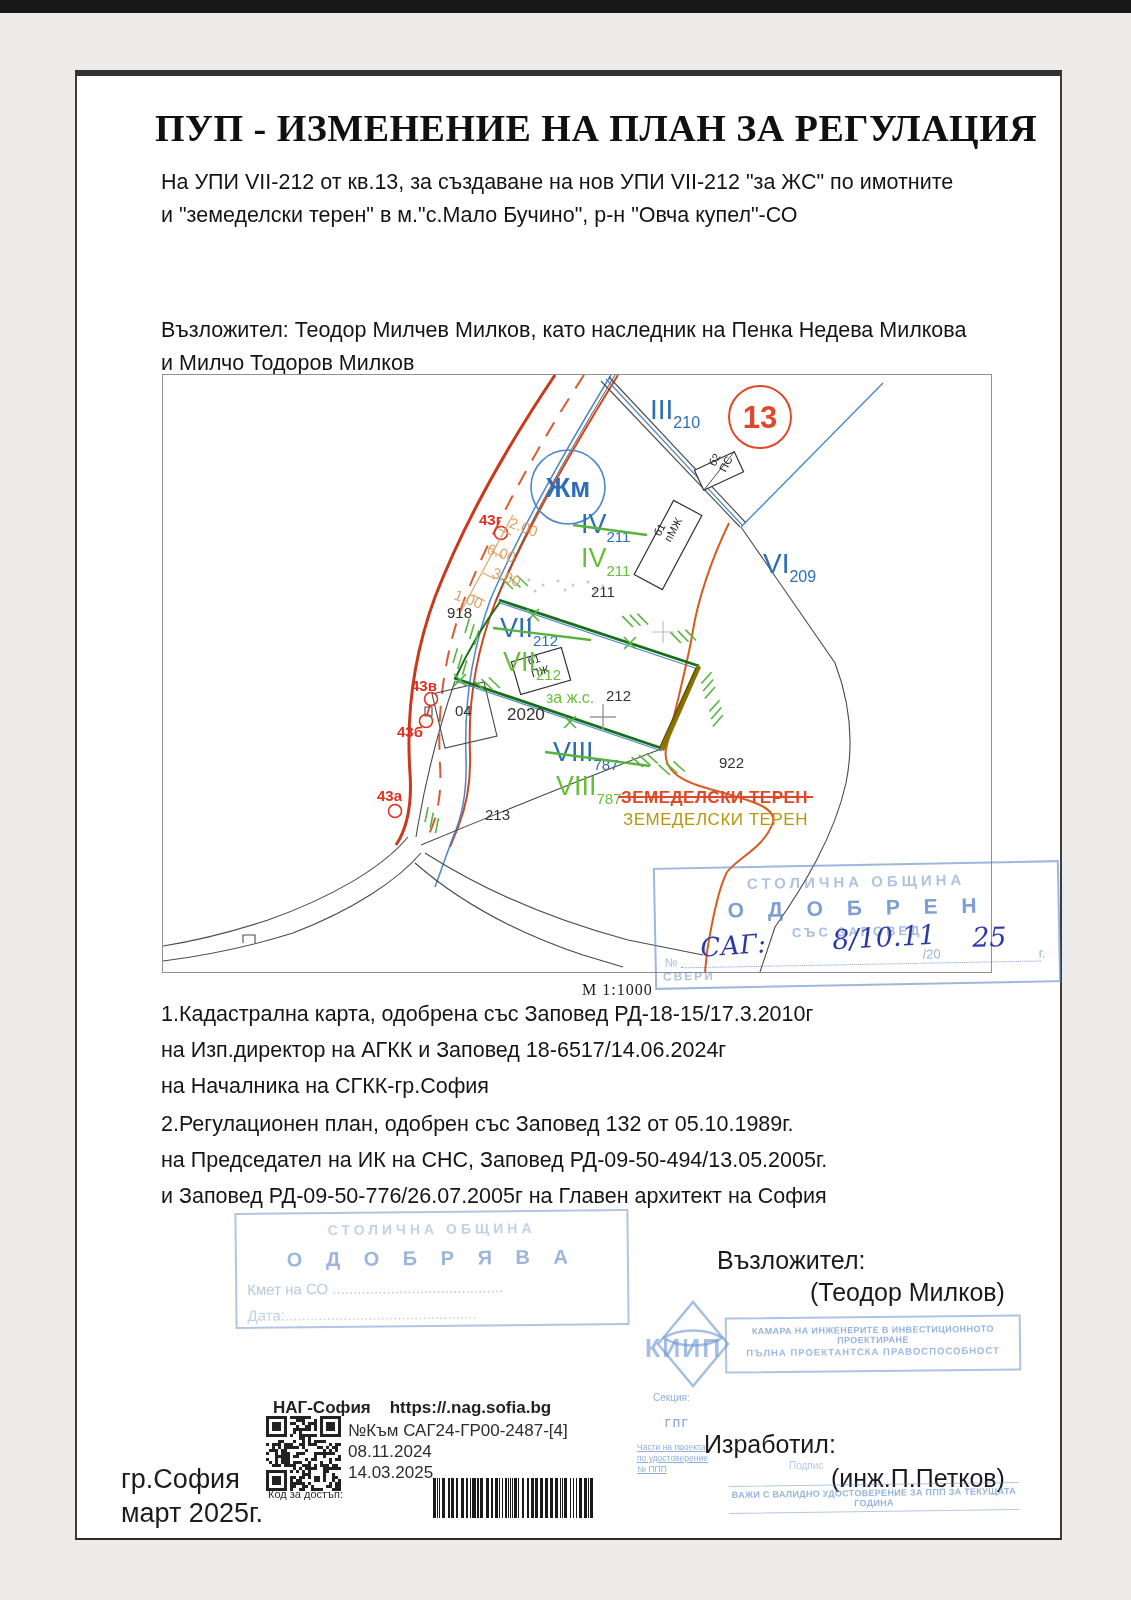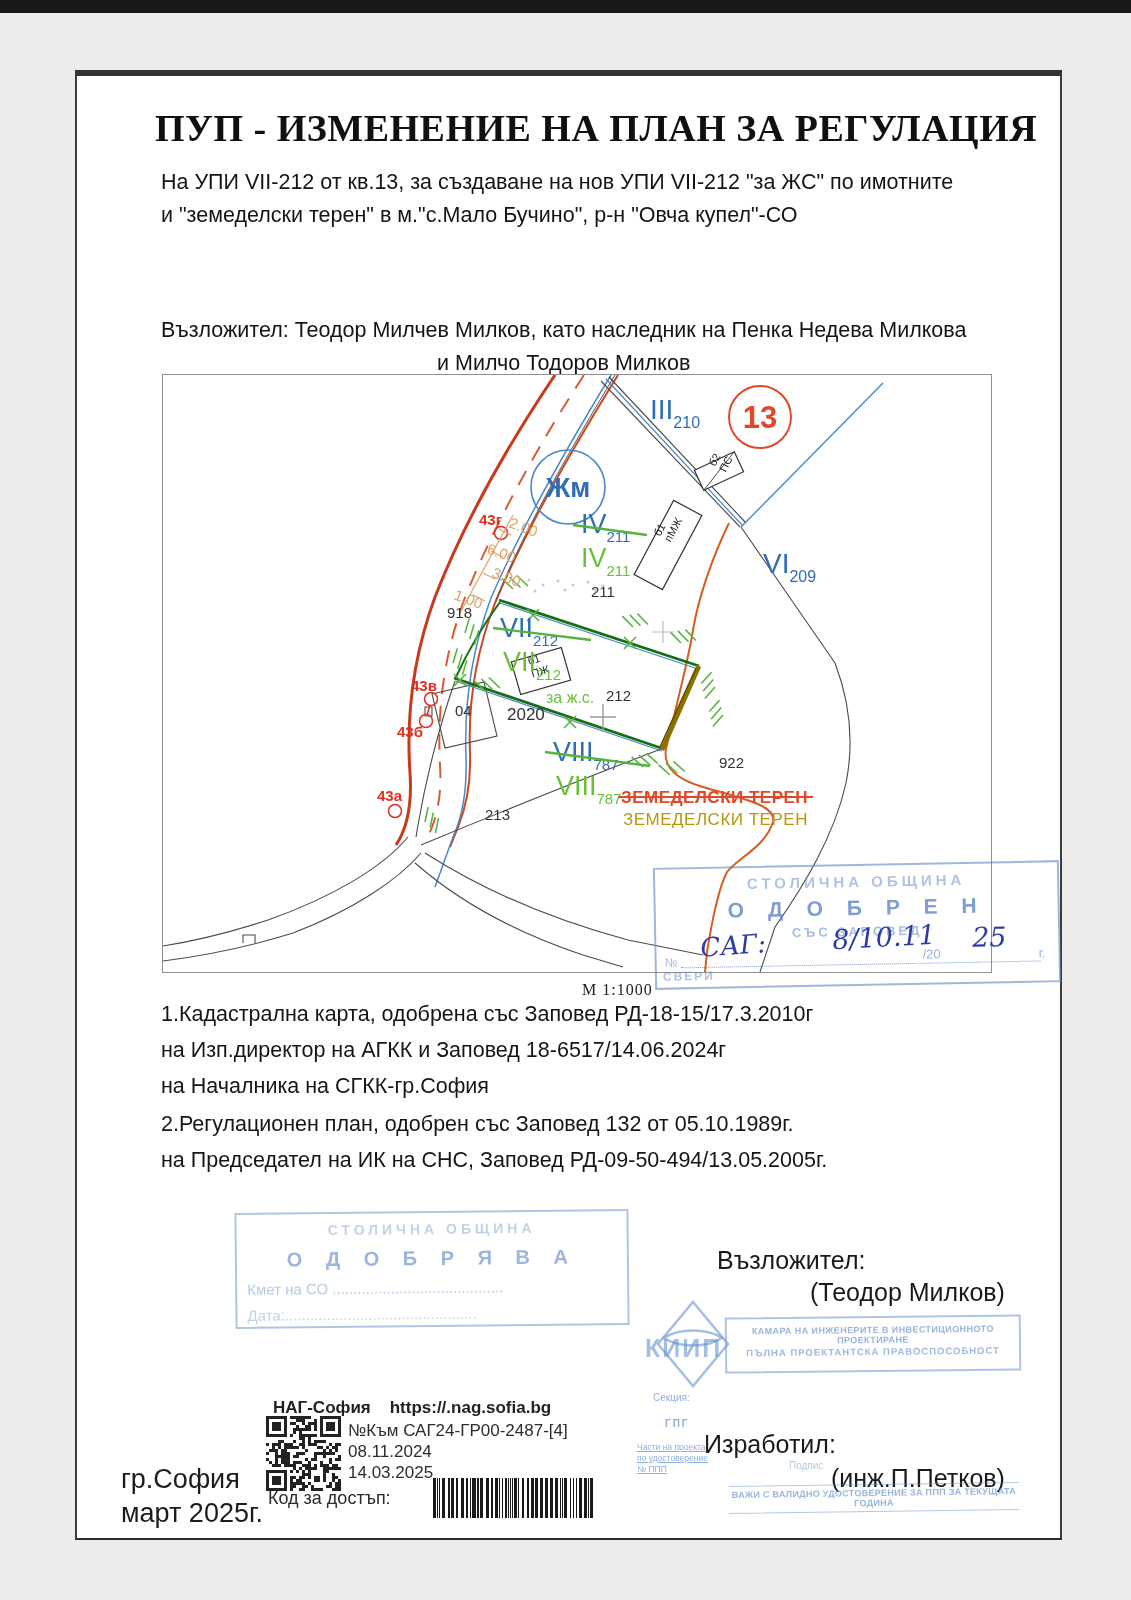--- a/index.html
+++ b/index.html
@@ -5,21 +5,21 @@
   html,body{margin:0;padding:0;}
   body{width:1131px;height:1600px;background:#edecea;font-family:"Liberation Sans",sans-serif;position:relative;overflow:hidden;}
   .s{position:absolute;}
   .sheet{left:75px;top:70px;width:983px;height:1462px;background:#ffffff;
          border-left:2px solid #3c3c3c;border-right:2px solid #3c3c3c;
          border-bottom:2px solid #2b2b2b;border-top:6px solid #333;}
   .topstrip{left:0;top:0;width:1131px;height:13px;background:#181818;}
   .title{left:78px;top:30px;width:840px;font-family:"Liberation Serif",serif;
          font-size:38px;font-weight:600;letter-spacing:.5px;color:#101010;white-space:nowrap;}
   .para{left:84px;top:90px;font-size:21.5px;line-height:33px;color:#141414;white-space:nowrap;}
-  .client{left:84px;top:238px;font-size:21.5px;line-height:33px;color:#141414;white-space:nowrap;text-align:center;}
+  .client{left:84px;top:238px;font-size:21.5px;line-height:33px;color:#141414;white-space:nowrap;}
   .mapbox{left:85px;top:298px;width:828px;height:597px;border:1px solid #909090;background:#fff;}
   .scale{left:505px;top:905px;font-family:"Liberation Serif",serif;font-size:16px;letter-spacing:1px;color:#222;}
   .notes{font-size:21.5px;line-height:36px;color:#151515;white-space:nowrap;}
   .n1{left:84px;top:920px;}
   .n2{left:84px;top:1030px;}
   
   .stamp{color:#6b94cc;}
   .stamp1{left:577px;top:788px;width:402px;height:118px;border:2.5px solid rgba(98,138,200,.62);transform:rotate(-1.1deg);}
   .st-org{left:0;top:7px;width:100%;text-align:center;font-size:15px;letter-spacing:4px;color:rgba(108,145,205,.55);font-weight:700;}
   .st-act{left:0;top:30px;width:100%;text-align:center;font-size:21px;letter-spacing:9px;color:rgba(92,132,200,.8);font-weight:700;}
@@ -46,21 +46,21 @@
   .k-l2{left:4px;top:28px;width:284px;text-align:center;font-size:9.5px;font-weight:700;letter-spacing:1px;color:rgba(104,148,208,.66);}
   .k-logo{left:577px;top:1222px;width:78px;height:92px;}
   .k-kiip{left:568px;top:1258px;font-size:25px;font-weight:700;letter-spacing:2px;color:rgba(104,148,208,.6);}
   .k-sec{left:576px;top:1316px;font-size:10px;}
   .k-gpg{left:588px;top:1342px;font-size:10px;font-weight:700;letter-spacing:2px;}
   .k-parts{left:560px;top:1366px;font-size:8.5px;line-height:11px;text-decoration:underline;}
   .k-sign{left:712px;top:1384px;font-size:10px;color:rgba(104,148,208,.5);}
   .k-band{left:652px;top:1408px;width:290px;font-size:9px;font-weight:700;letter-spacing:.3px;border-top:1.5px solid rgba(104,148,208,.5);border-bottom:1.5px solid rgba(104,148,208,.5);padding:3px 0;text-align:center;transform:rotate(-.8deg);color:rgba(104,148,208,.7);}
   .nag-line{left:196px;top:1322px;font-size:17px;font-weight:700;color:#222;}
   .nag-ref{left:271px;top:1344px;font-size:17px;color:#2c2c2c;line-height:21px;}
-  .nag-code{left:191px;top:1412px;font-size:18px;color:#2c2c2c;}
+  .nag-code{left:191px;top:1412px;font-size:11px;color:#2c2c2c;}
   .qr{left:189px;top:1340px;width:75px;height:75px;}
   .bars{left:356px;top:1402px;width:162px;height:40px;}
   .city{left:44px;top:1386px;font-size:27px;color:#1c1c1c;line-height:34px;}
   .sig-c-l{left:640px;top:1170px;}
   .sig-c-n{left:733px;top:1202px;}
   .sig-a-l{left:627px;top:1354px;}
   .sig-a-n{left:754px;top:1388px;}
   svg text{font-family:"Liberation Sans",sans-serif;}
   .roman{font-family:"Liberation Serif",serif;}
 </style>
@@ -277,20 +277,21 @@
   </div>
 
   <div class="s notes n1">
     <div>1.Кадастрална карта, одобрена със Заповед РД-18-15/17.3.2010г</div>
     <div>на Изп.директор на АГКК  и Заповед 18-6517/14.06.2024г</div>
     <div>на Началника на СГКК-гр.София</div>
   </div>
   <div class="s notes n2">
     <div>2.Регулационен план, одобрен със  Заповед 132 от 05.10.1989г.</div>
     <div>на Председател на ИК на СНС, Заповед РД-09-50-494/13.05.2005г.</div>
+    <div>и Заповед РД-09-50-776/26.07.2005г на Главен архитект на София</div>
   </div>
 
   <div class="s stamp stamp2">
     <div class="s s2-org">СТОЛИЧНА ОБЩИНА</div>
     <div class="s s2-act">О Д О Б Р Я В А</div>
     <div class="s s2-l1">Кмет на СО .........................................</div>
     <div class="s s2-l2">Дата:..............................................</div>
   </div>
 
   <div class="s biglab sig-c-l">Възложител:</div>

